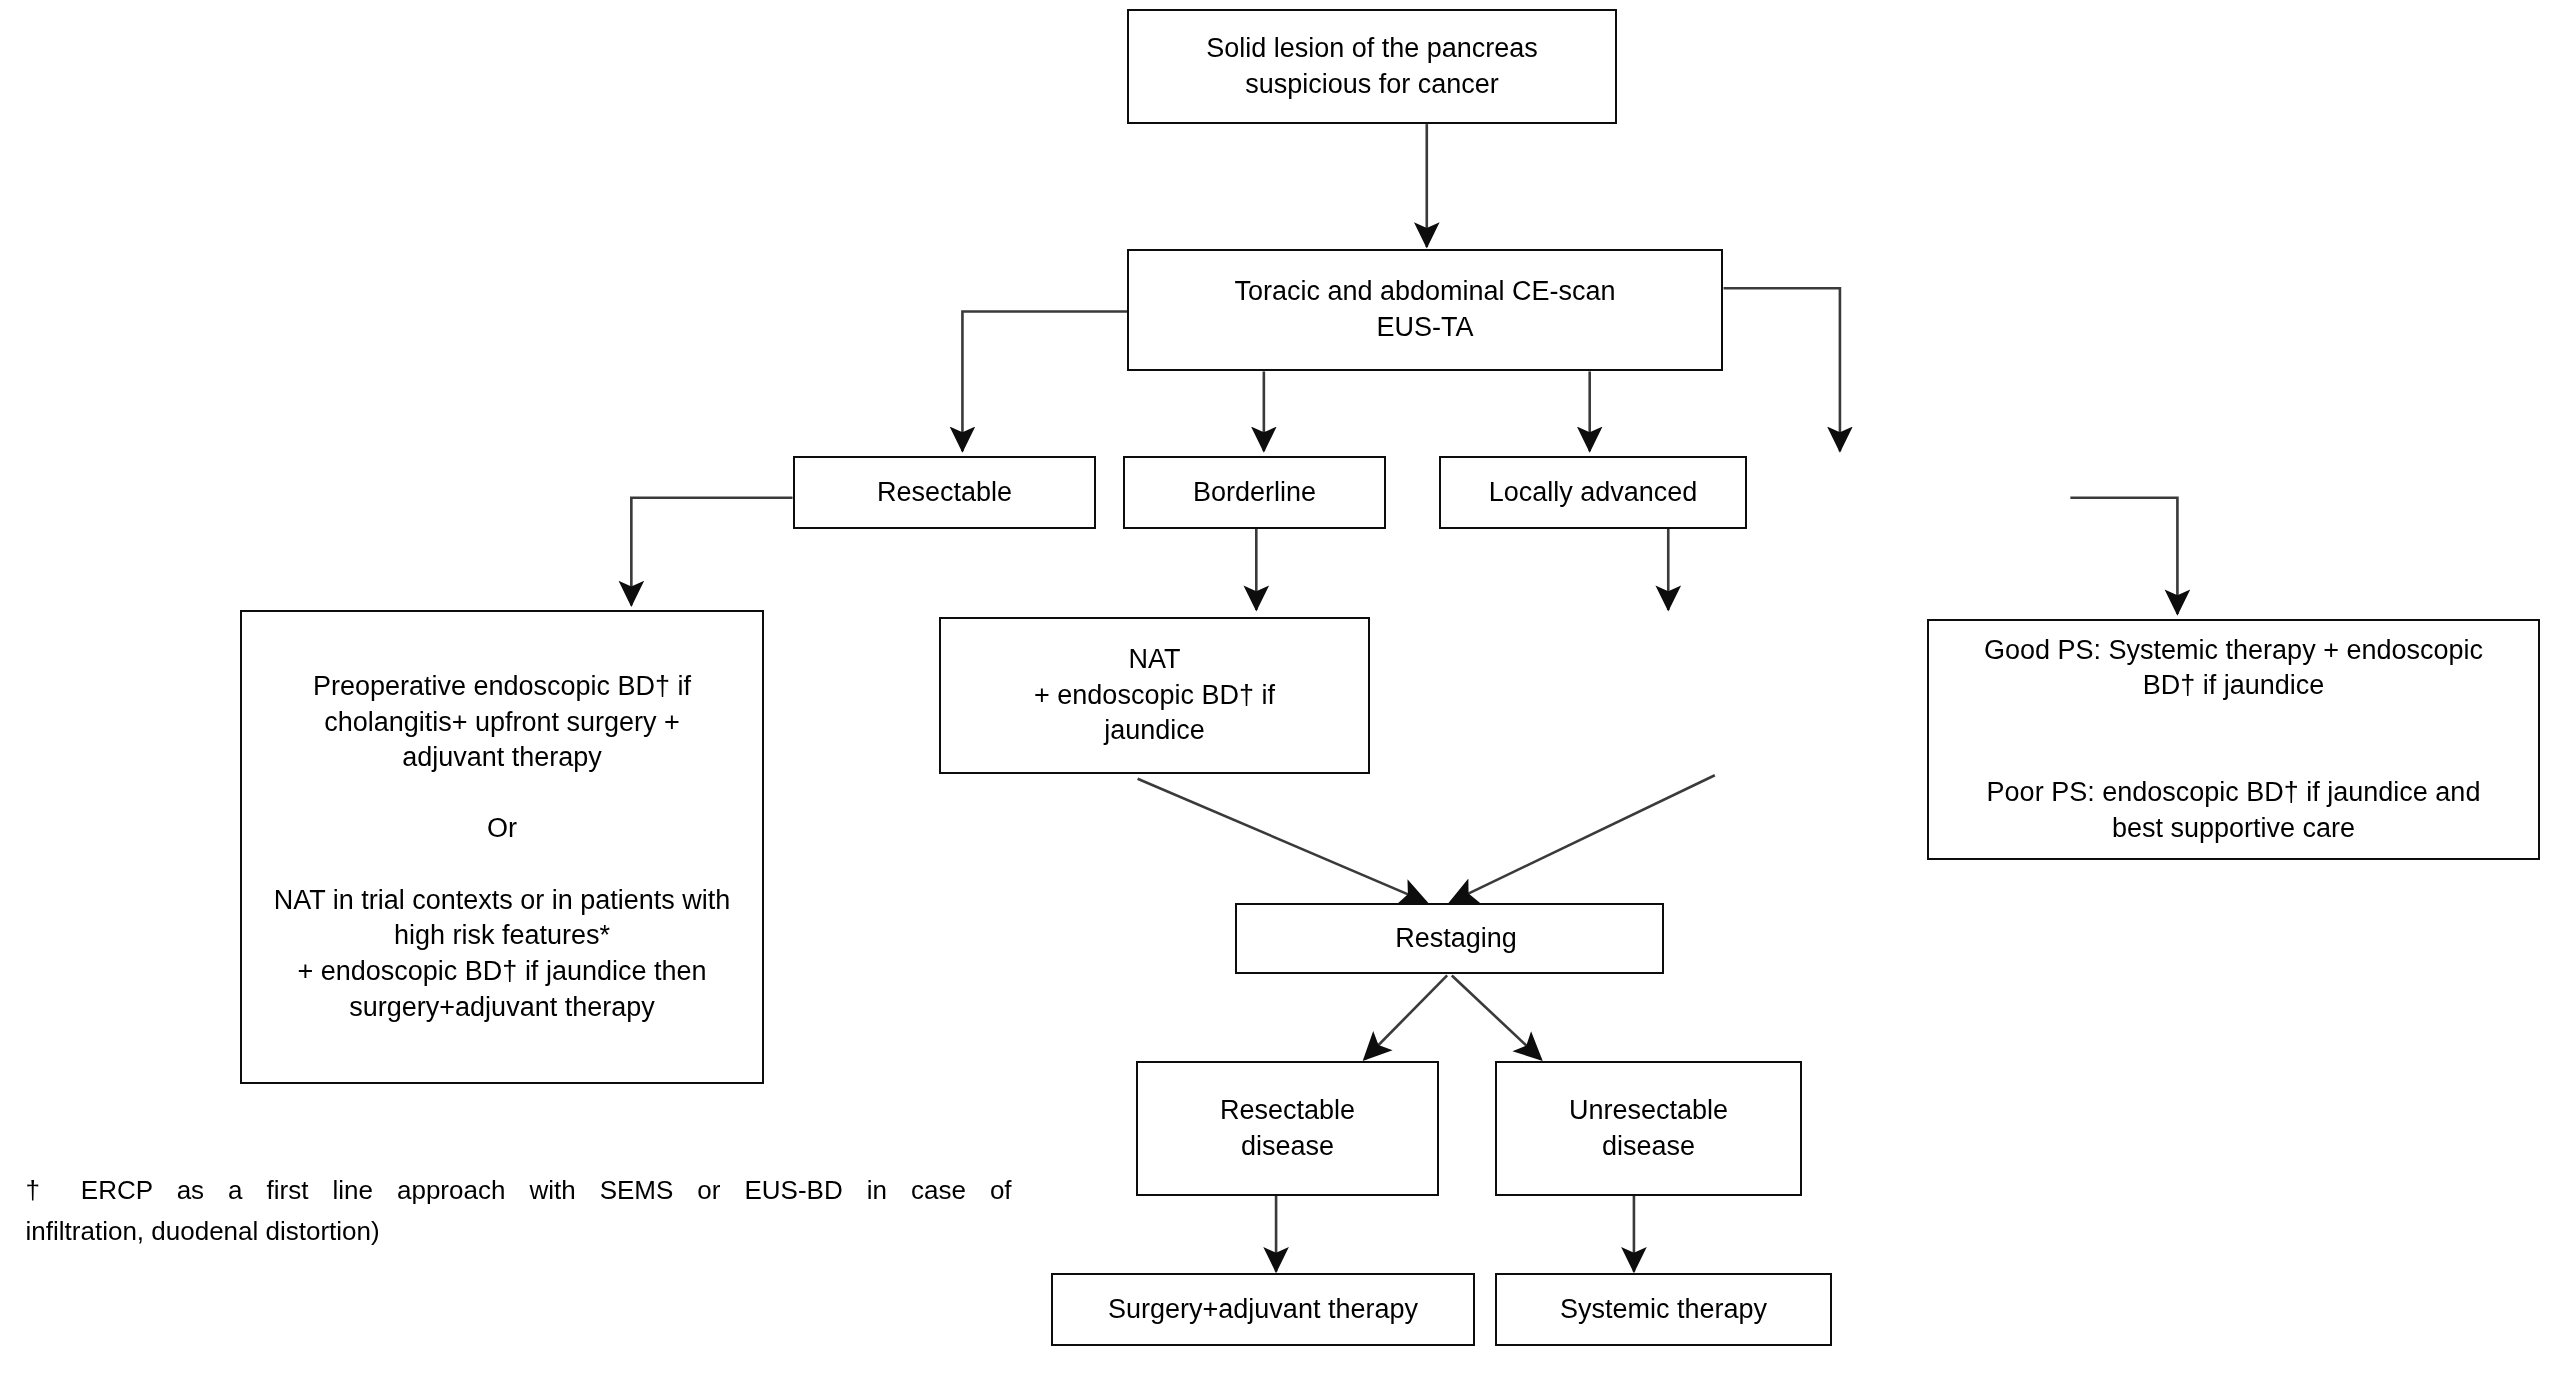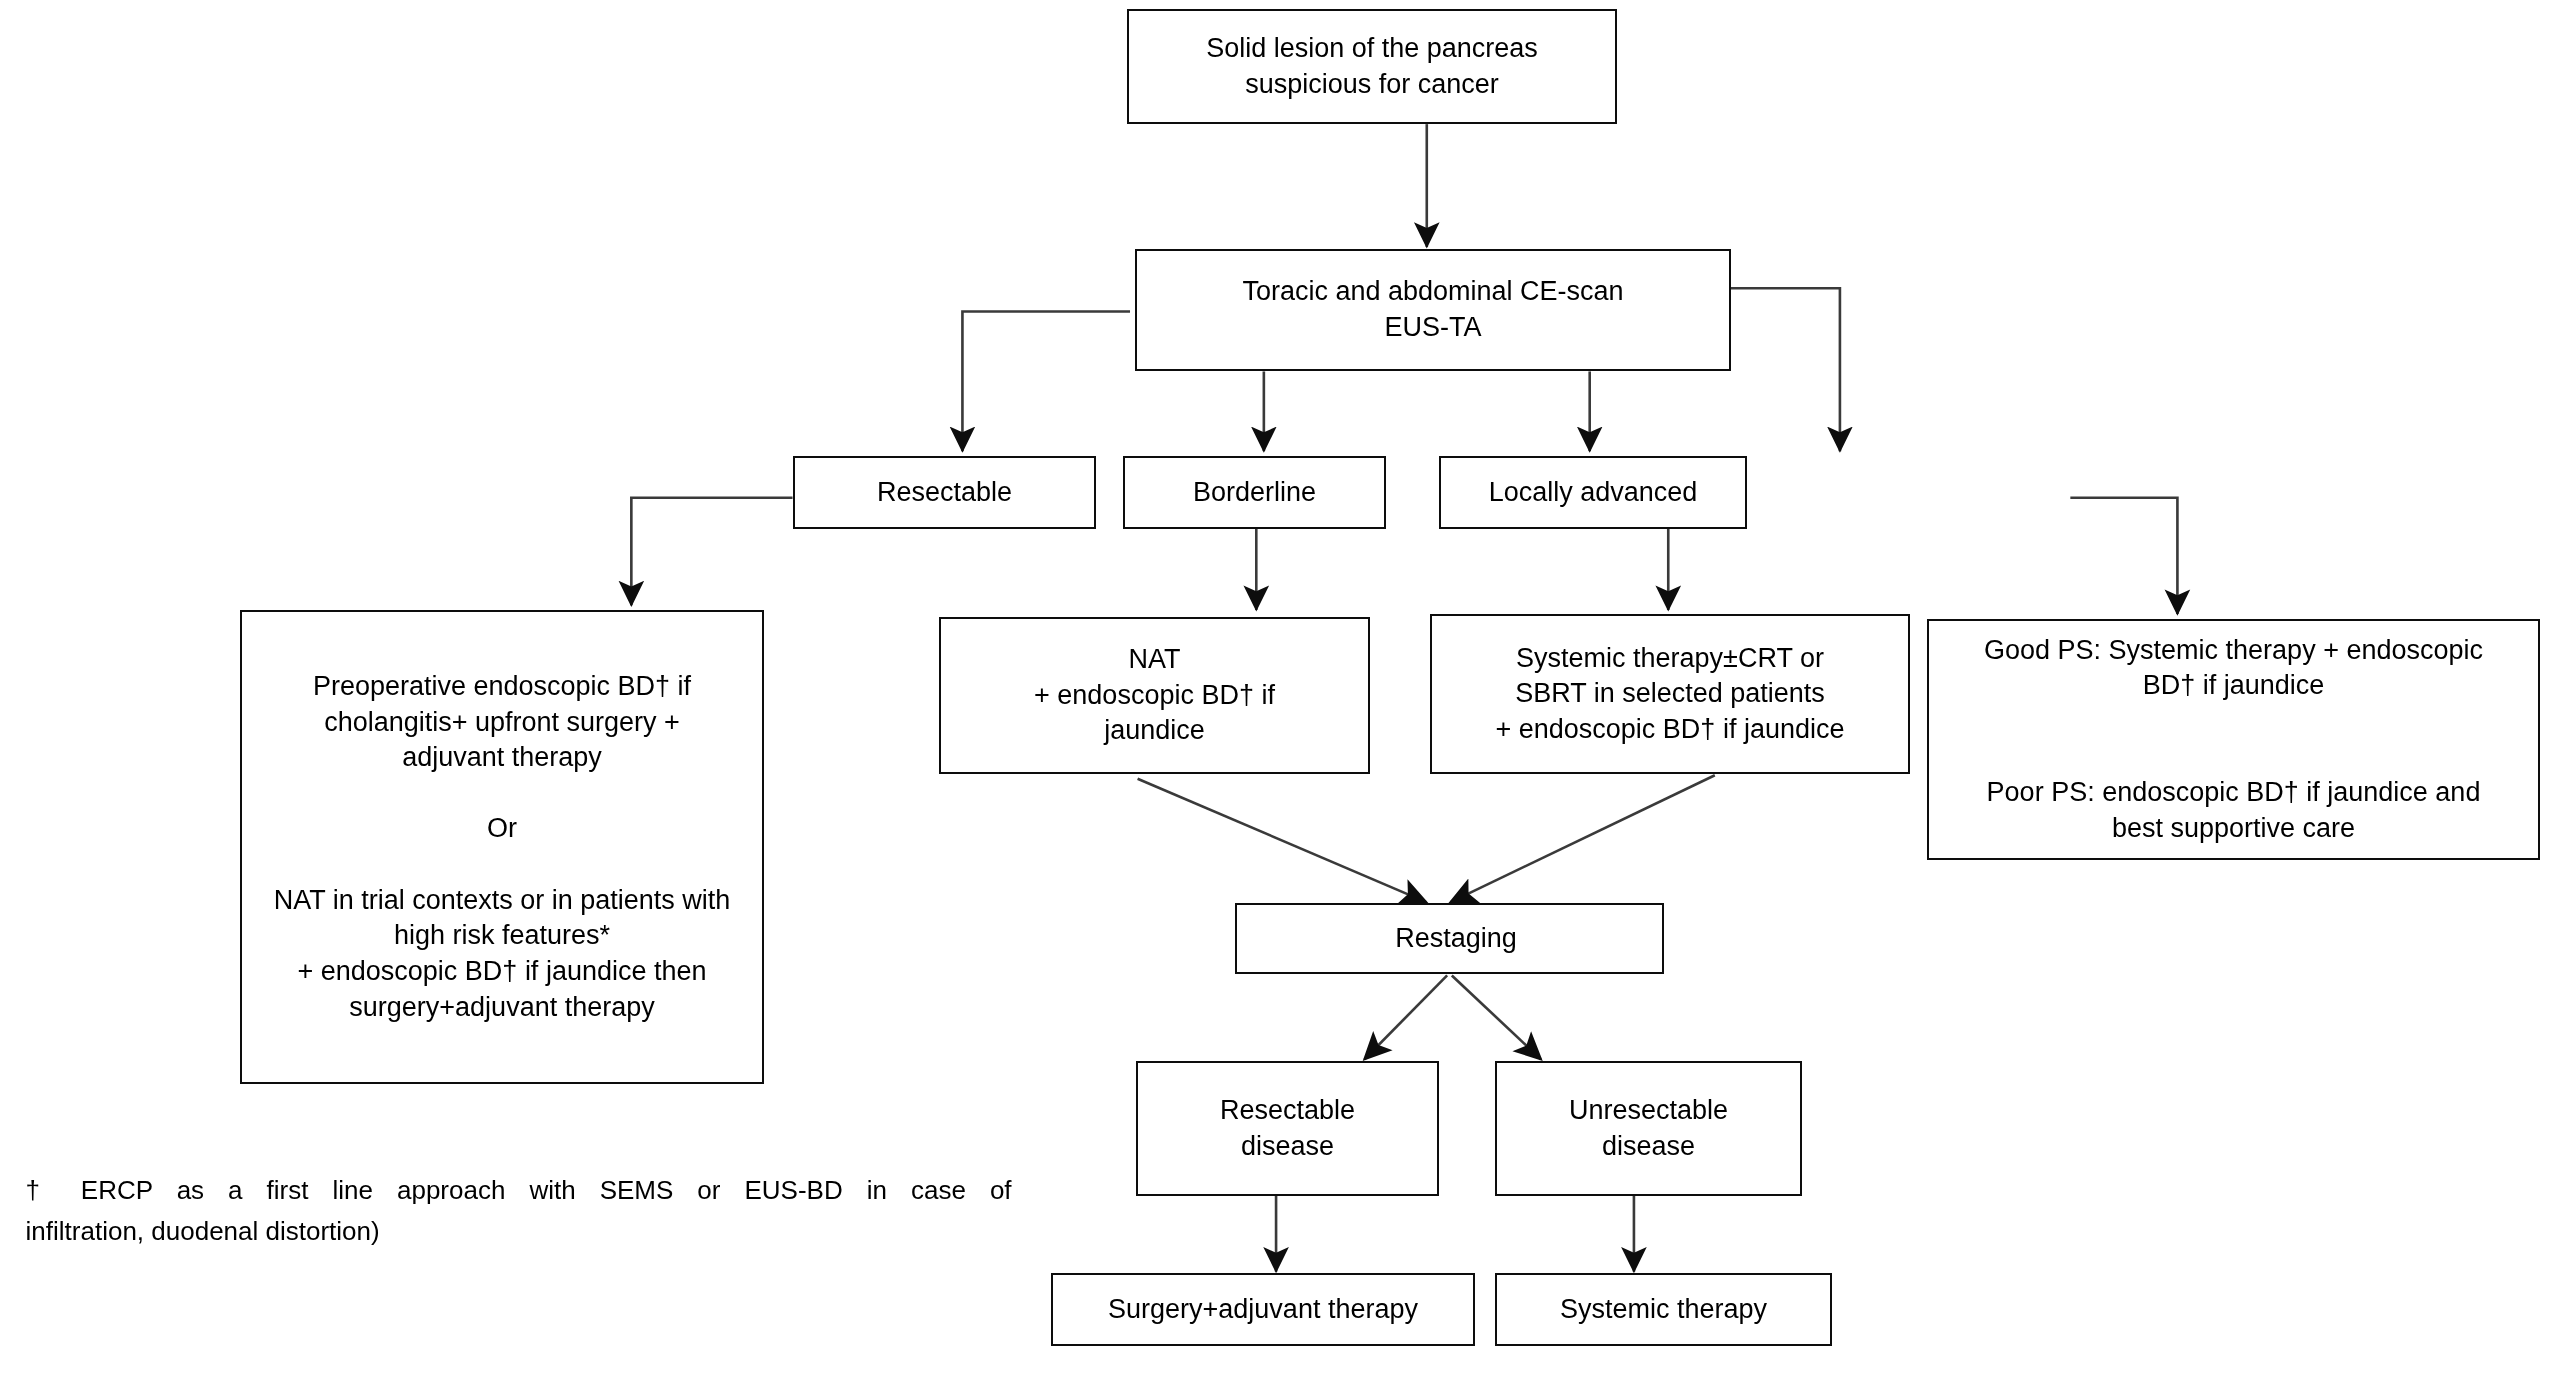--- a/index.html
+++ b/index.html
@@ -132,21 +132,21 @@
     <g>
       <path d="M2808,2055 L2808,2185" stroke="#3a3a3a" stroke-width="4.5" fill="none" marker-end="url(#ah)"></path>
     </g>
   </svg>
 
   <div class="node fs-lg" style="left:1127px; top:9.3px; width:490px; height:115px;">
     <span class="txt">Solid lesion of the pancreas
 suspicious for cancer</span>
   </div>
 
-  <div class="node fs-lg" style="left:1127px; top:249px; width:596px; height:122px;margin-left:8px;">
+  <div class="node fs-lg" style="left:1127px; top:249px; width:596px; height:122px;">
     <span class="txt">Toracic and abdominal CE-scan
 EUS-TA</span>
   </div>
 
   <div class="node fs-lg" style="left:793px; top:456px; width:303px; height:73px;">
     <span class="txt">Resectable</span>
   </div>
 
   <div class="node fs-lg" style="left:1123px; top:456px; width:263px; height:73px;">
     <span class="txt">Borderline</span>
@@ -169,25 +169,20 @@
 + endoscopic BD† if jaundice then
 surgery+adjuvant therapy</span>
   </div>
 
   <div class="node fs-lg" style="left:939px; top:617px; width:431px; height:157px;">
     <span class="txt">NAT
 + endoscopic BD† if
 jaundice</span>
   </div>
 
-  <div class="node fs-lg" style="left:1430px; top:614px; width:480px; height:160px;">
-    <span class="txt">Systemic therapy±CRT or
-SBRT in selected patients
-+ endoscopic BD† if jaundice</span>
-  </div>
 
   <div class="node fs-lg" style="left:1927px; top:619px; width:613px; height:241px;">
     <span class="txt">Good PS: Systemic therapy + endoscopic
 BD†  if jaundice
 
 
 Poor PS: endoscopic BD† if jaundice and
 best supportive care</span>
   </div>
 

